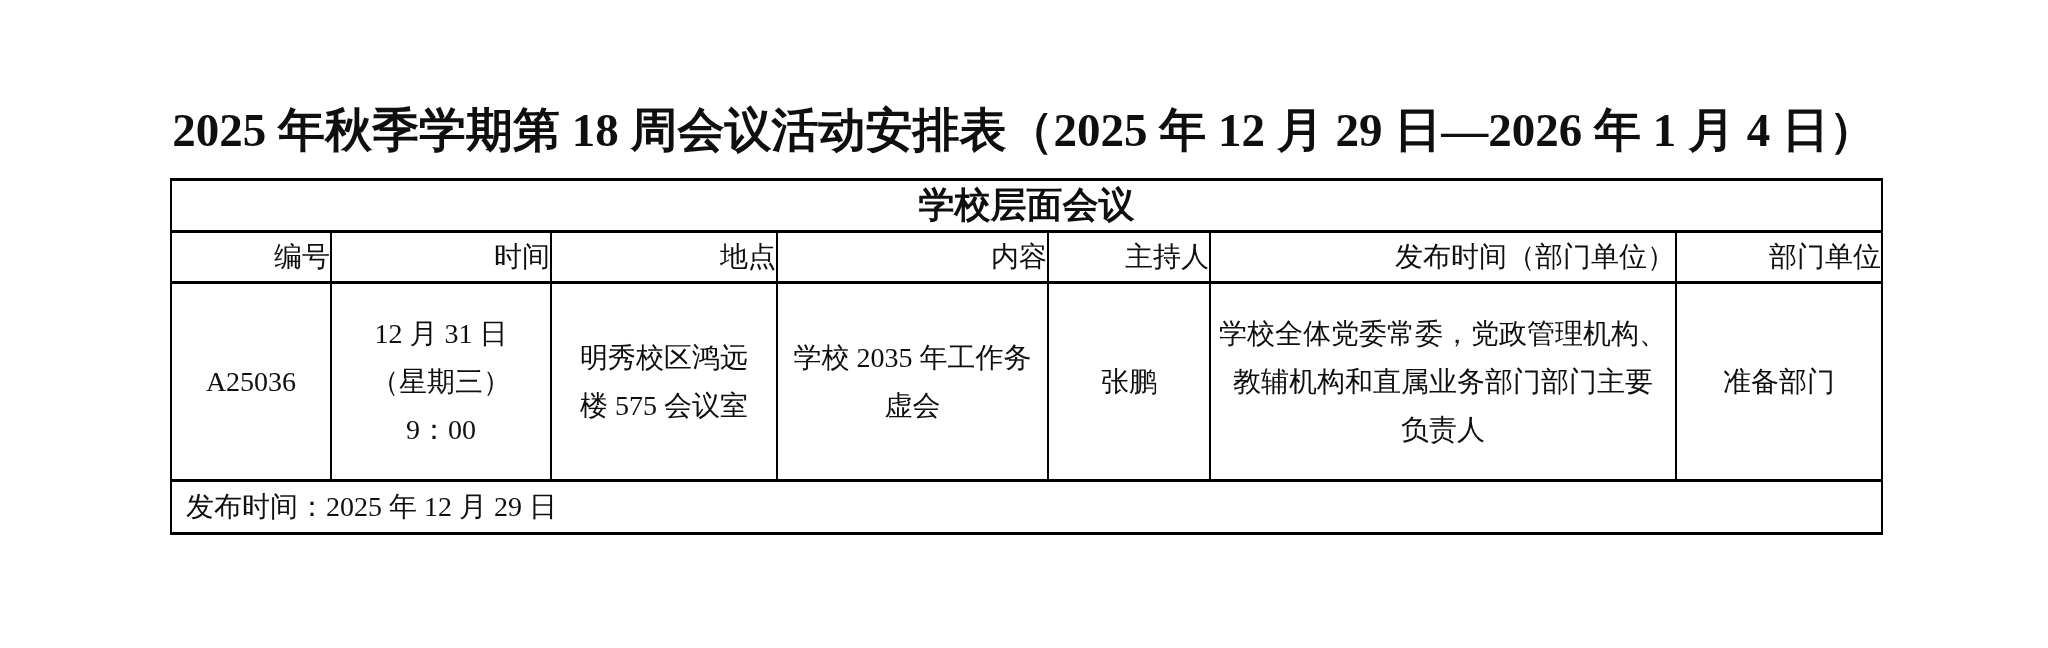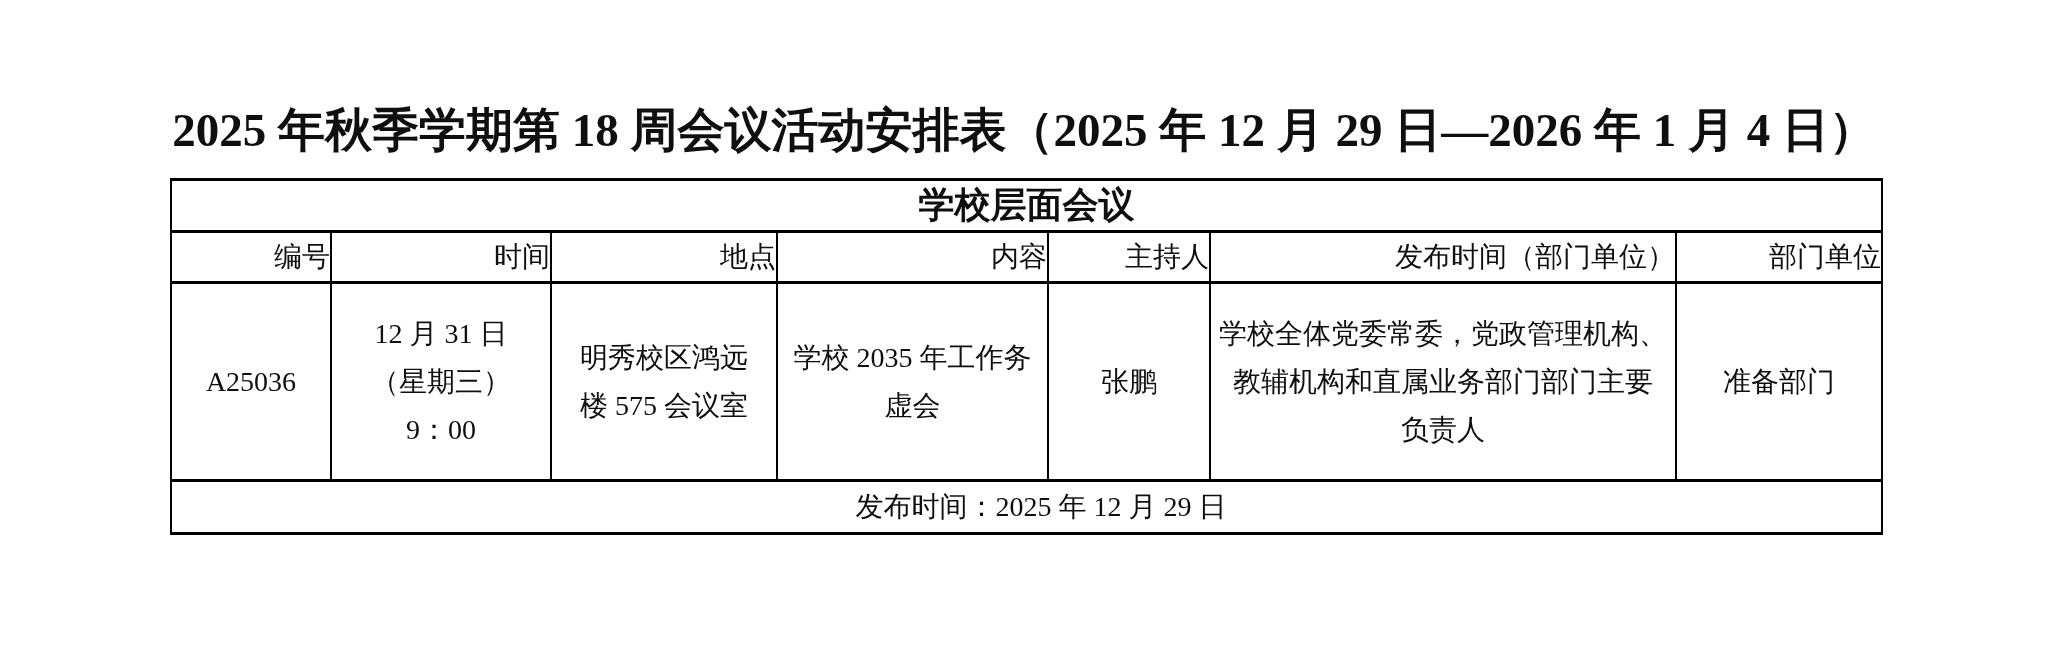--- a/index.html
+++ b/index.html
@@ -71,23 +71,23 @@
     line-height: 48px;
   }
   .multiline { white-space: pre-line; }
   td.cell-participants {
     text-align: left;
     padding: 0 14px;
     margin-left: 40px;
   }
   tr.footer-row td {
     height: 50px;
-    text-align: center;
+    text-align: left;
     vertical-align: middle;
-    padding-left: 29px;
+    padding-left: 14px;
     font-family: "Liberation Serif", serif;
     font-size: 28px;
   }
 </style>
 </head>
 <body>
 
 <div class="page">
 
   <h1 class="doc-title">2025 年秋季学期第 18 周会议活动安排表（2025 年 12 月 29 日—2026 年 1 月 4 日）</h1>

